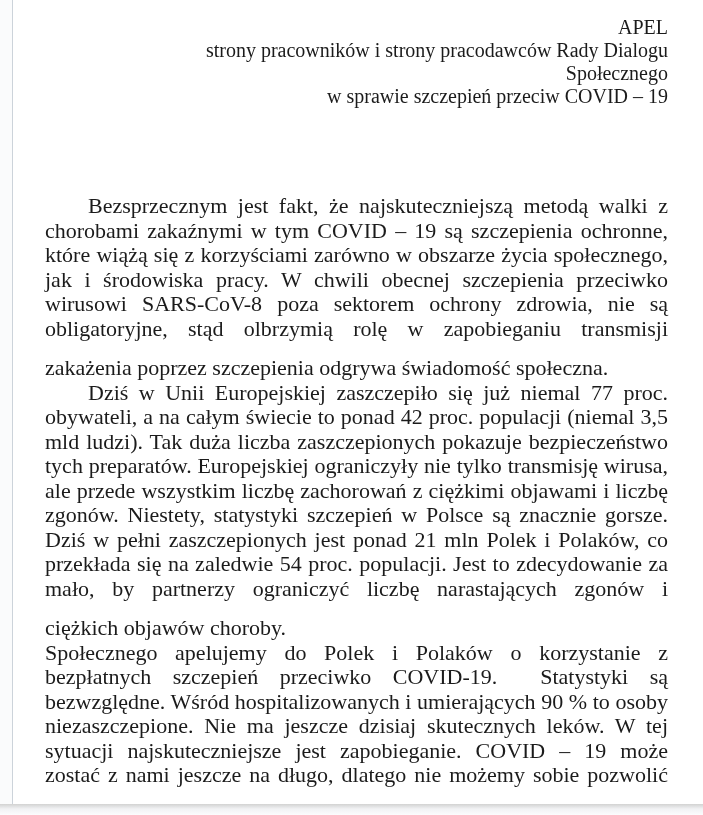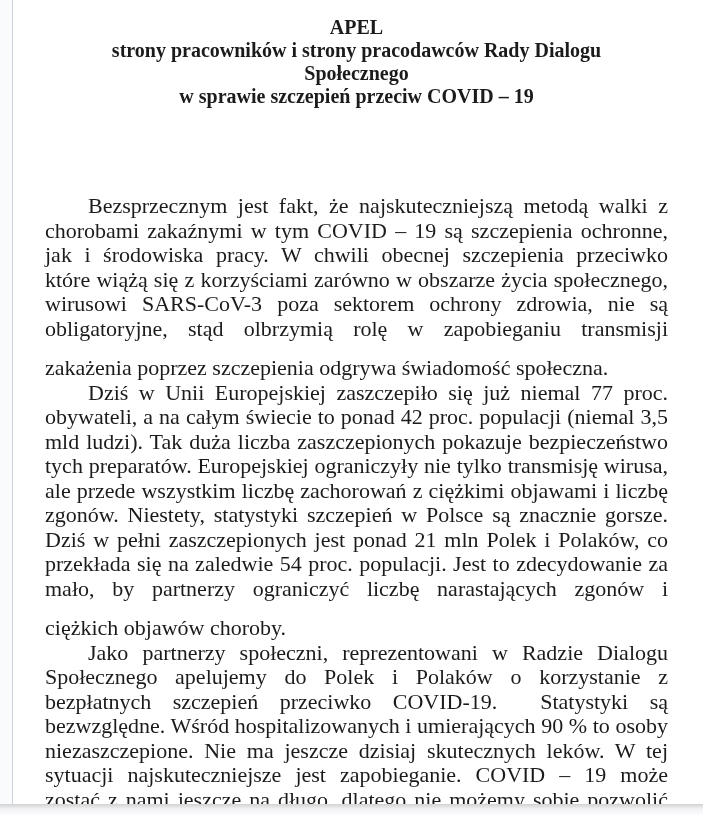--- a/index.html
+++ b/index.html
@@ -36,22 +36,22 @@
     position: absolute;
     left: 0;
     right: 0;
     bottom: 0;
     height: 11px;
     background: linear-gradient(#d2d2d2 0%, #f1f2f4 45%, #fcfcfd 100%);
     z-index: 5;
   }
   .title-block {
     margin: 16px 35px 0 45px;
-    text-align: center;
-    font-weight: bold;
+    text-align: right;
+    font-weight: normal;
     font-size: 20px;
     line-height: 23px;
   }
   .body-text {
     margin: 86px 35px 0 45px;
     font-size: 22px;
     line-height: 24.5px;
   }
   .paragraph {
     margin: 0;
@@ -79,40 +79,39 @@
     <div class="title-line">APEL</div>
     <div class="title-line">strony pracowników i strony pracodawców Rady Dialogu</div>
     <div class="title-line">Społecznego</div>
     <div class="title-line">w sprawie szczepień przeciw COVID – 19</div>
   </header>
 
   <main class="body-text">
       <div class="paragraph">
         <div class="line first">Bezsprzecznym jest fakt, że najskuteczniejszą metodą walki z</div>
         <div class="line">chorobami zakaźnymi w tym COVID – 19 są szczepienia ochronne,</div>
+        <div class="line">które wiążą się z korzyściami zarówno w obszarze życia społecznego,</div>
         <div class="line">jak i środowiska pracy. W chwili obecnej szczepienia przeciwko</div>
-        <div class="line">które wiążą się z korzyściami zarówno w obszarze życia społecznego,</div>
-        <div class="line">wirusowi SARS-CoV-3 poza sektorem ochrony zdrowia, nie są</div>
+        <div class="line">wirusowi SARS-CoV-8 poza sektorem ochrony zdrowia, nie są</div>
         <div class="line">obligatoryjne, stąd olbrzymią rolę w zapobieganiu transmisji</div>
         <div class="line last">zakażenia poprzez szczepienia odgrywa świadomość społeczna.</div>
       </div>
       <div class="paragraph">
         <div class="line first">Dziś w Unii Europejskiej zaszczepiło się już niemal 77 proc.</div>
         <div class="line">obywateli, a na całym świecie to ponad 42 proc. populacji (niemal 3,5</div>
         <div class="line">mld ludzi). Tak duża liczba zaszczepionych pokazuje bezpieczeństwo</div>
         <div class="line">tych preparatów. Europejskiej ograniczyły nie tylko transmisję wirusa,</div>
         <div class="line">ale przede wszystkim liczbę zachorowań z ciężkimi objawami i liczbę</div>
         <div class="line">zgonów. Niestety, statystyki szczepień w Polsce są znacznie gorsze.</div>
         <div class="line">Dziś w pełni zaszczepionych jest ponad 21 mln Polek i Polaków, co</div>
         <div class="line">przekłada się na zaledwie 54 proc. populacji. Jest to zdecydowanie za</div>
         <div class="line">mało, by partnerzy ograniczyć liczbę narastających zgonów i</div>
         <div class="line last">ciężkich objawów choroby.</div>
       </div>
       <div class="paragraph">
-        <div class="line first">Jako partnerzy społeczni, reprezentowani w Radzie Dialogu</div>
         <div class="line">Społecznego apelujemy do Polek i Polaków o korzystanie z</div>
         <div class="line">bezpłatnych szczepień przeciwko COVID-19.&nbsp; Statystyki są</div>
         <div class="line">bezwzględne. Wśród hospitalizowanych i umierających 90 % to osoby</div>
         <div class="line">niezaszczepione. Nie ma jeszcze dzisiaj skutecznych leków. W tej</div>
         <div class="line">sytuacji najskuteczniejsze jest zapobieganie. COVID – 19 może</div>
         <div class="line">zostać z nami jeszcze na długo, dlatego nie możemy sobie pozwolić</div>
         <div class="line last">na to, by zwiększać zagrożenie i przedłużać stan epidemii.</div>
       </div>
     </main>
 

